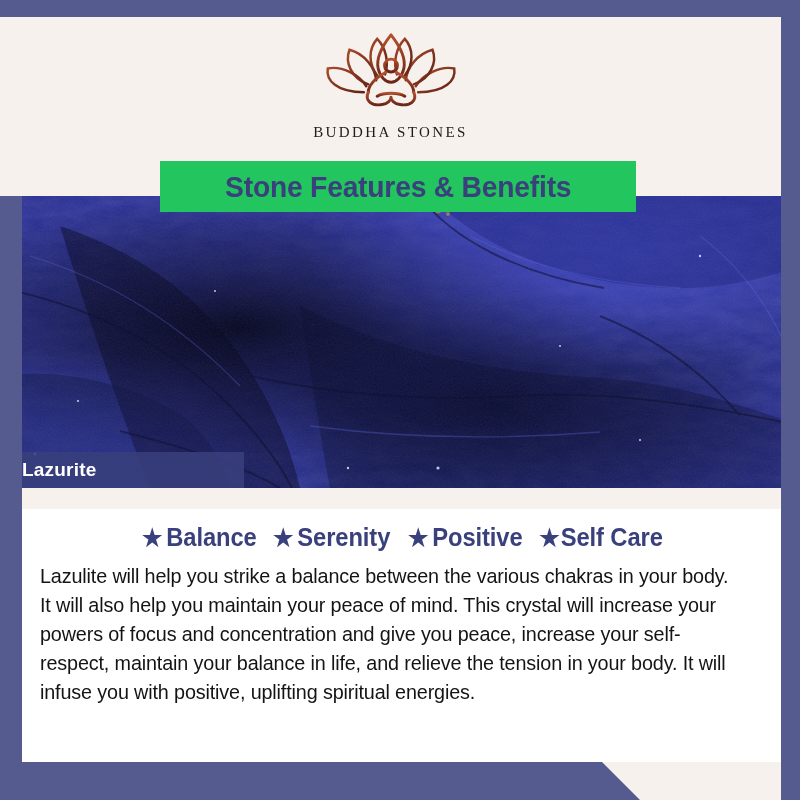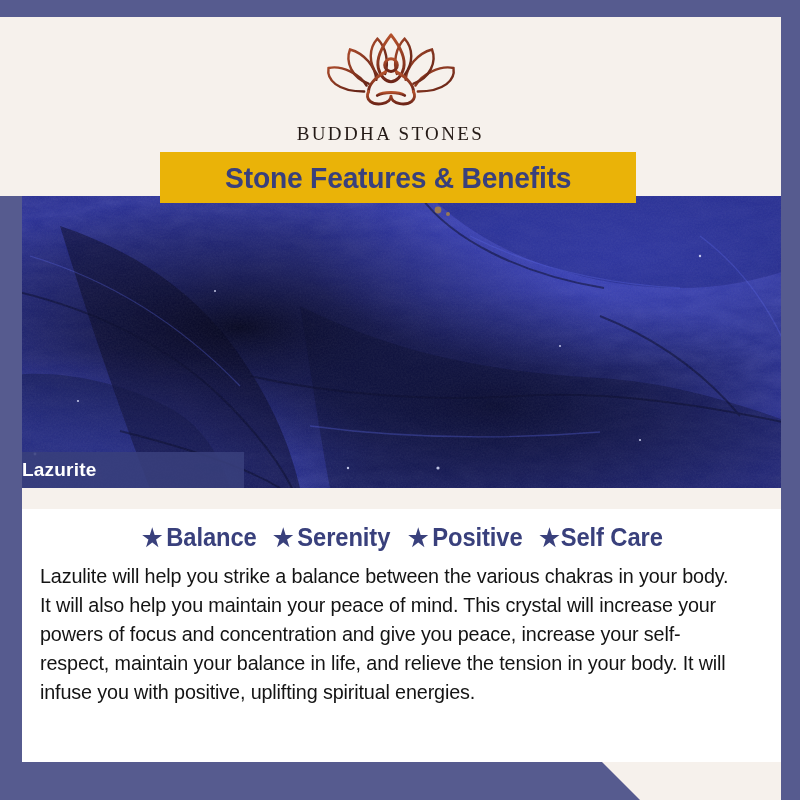--- a/index.html
+++ b/index.html
@@ -43,39 +43,39 @@
     width:781px; height:128px;
     background:#f6f1ec;
     display:flex; flex-direction:column;
     align-items:center; justify-content:flex-start;
     padding-top:10px;
     z-index:4;
   }
   .logo-mark { width:150px; height:84px; display:block; }
   .brand-name {
     font-family:"Liberation Serif", serif;
-    font-size:19px;
+    font-size:15px;
     letter-spacing:2.4px;
     color:#241a16;
     margin-top:13px;
   }
 
   
   .title-band {
     position:absolute;
     left:0; top:145px;
     width:781px; height:51px;
     background:#f6f1ec;
     z-index:5;
   }
   .title-plate {
     position:absolute;
-    left:160px; top:7px;
+    left:160px; top:16px;
     width:476px; height:51px;
-    background:#eab308;
+    background:#22c55e;
     display:flex; align-items:center; justify-content:center;
   }
   .title-text {
     font-size:30px;
     font-weight:bold;
     color:#39407c;
     letter-spacing:-0.2px;
     transform:scaleX(0.94);
     white-space:nowrap;
   }

